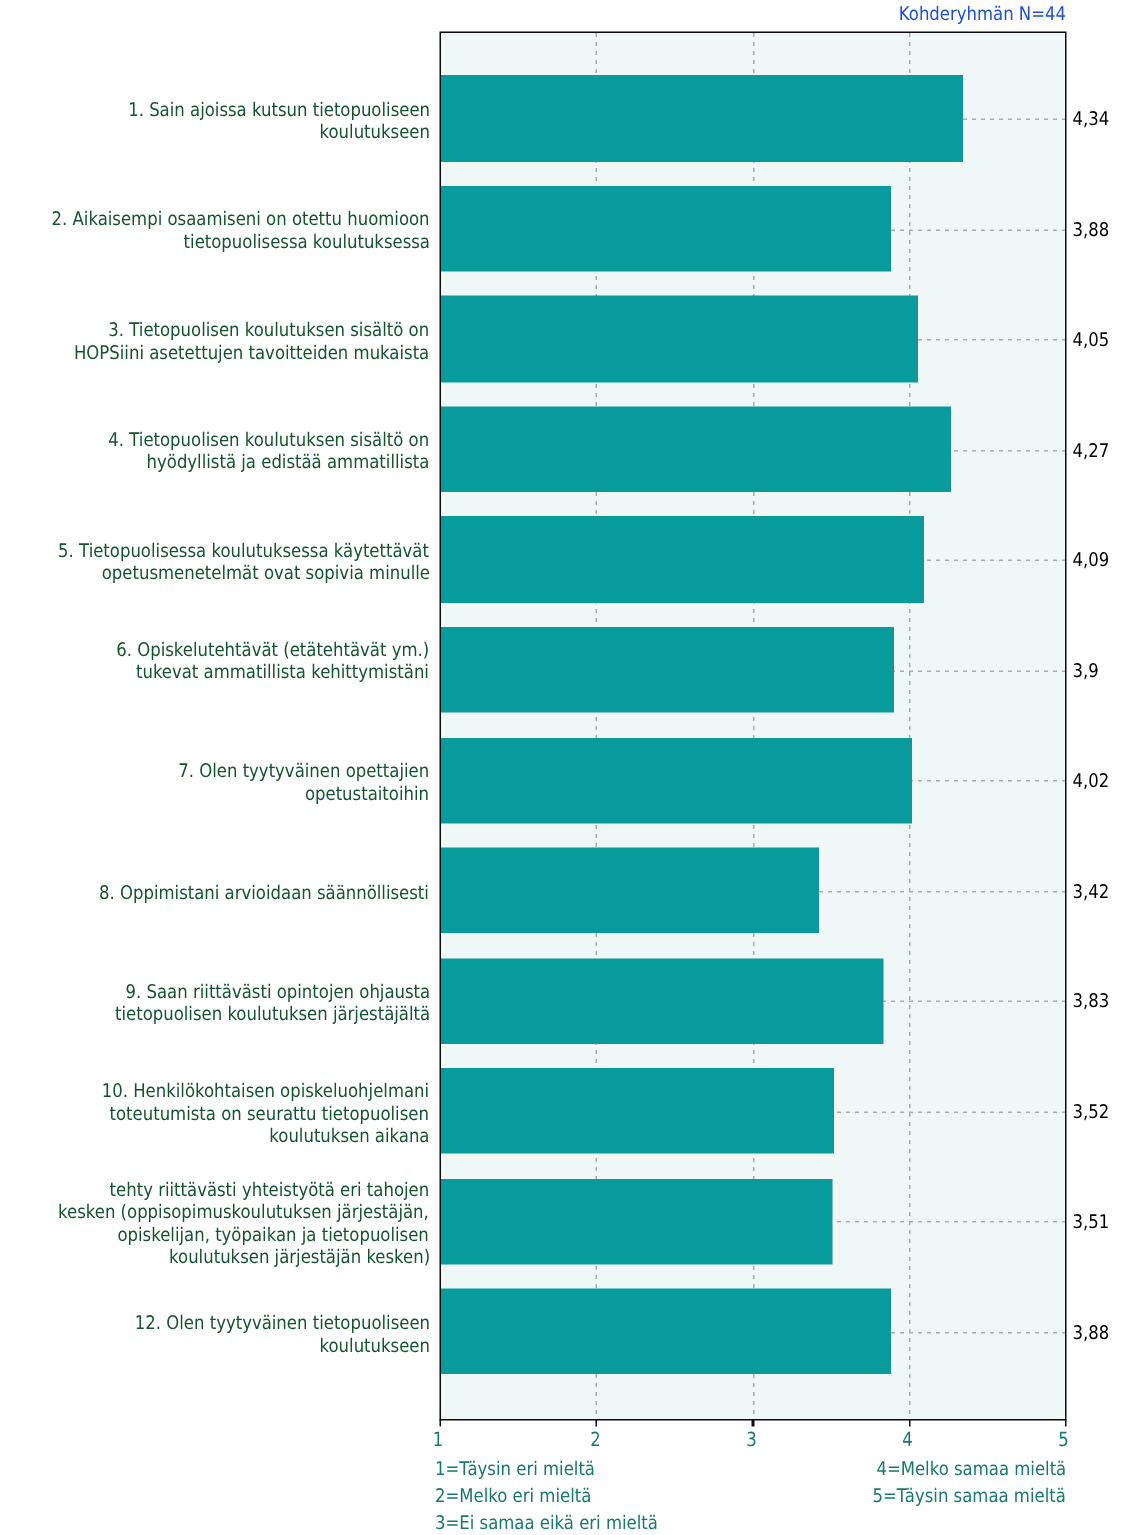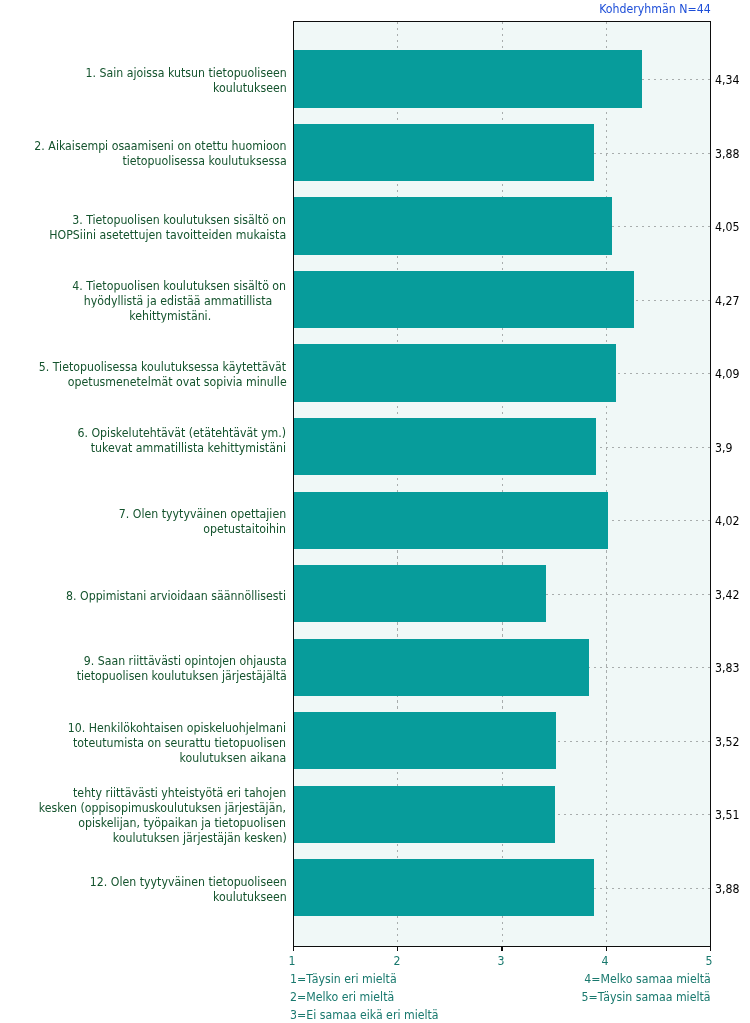--- a/index.html
+++ b/index.html
@@ -63,24 +63,23 @@
         <div><span>koulutukseen</span></div>
       </div>
       <div class="catlabel" style="top: 153.42px; transform: translateY(-50%);">
         <div><span>2. Aikaisempi osaamiseni on otettu huomioon</span></div>
         <div><span>tietopuolisessa koulutuksessa</span></div>
       </div>
       <div class="catlabel" style="top: 226.94px; transform: translateY(-50%);">
         <div><span>3. Tietopuolisen koulutuksen sisältö on</span></div>
         <div><span>HOPSiini asetettujen tavoitteiden mukaista</span></div>
       </div>
-      <div class="catlabel" style="top: 300.46px; transform: translateY(-50%); text-align: center;">
+      <div class="catlabel" style="top: 300.46px; transform: translateY(-50%);">
         <div><span>4. Tietopuolisen koulutuksen sisältö on</span></div>
         <div><span>hyödyllistä ja edistää ammatillista</span></div>
-        <div><span>kehittymistäni.</span></div>
       </div>
       <div class="catlabel" style="top: 373.98px; transform: translateY(-50%);">
         <div><span>5. Tietopuolisessa koulutuksessa käytettävät</span></div>
         <div><span>opetusmenetelmät ovat sopivia minulle</span></div>
       </div>
       <div class="catlabel" style="top: 440px; transform: translateY(-50%);">
         <div><span>6. Opiskelutehtävät (etätehtävät ym.)</span></div>
         <div><span>tukevat ammatillista kehittymistäni</span></div>
       </div>
       <div class="catlabel" style="top: 521.02px; transform: translateY(-50%);">

